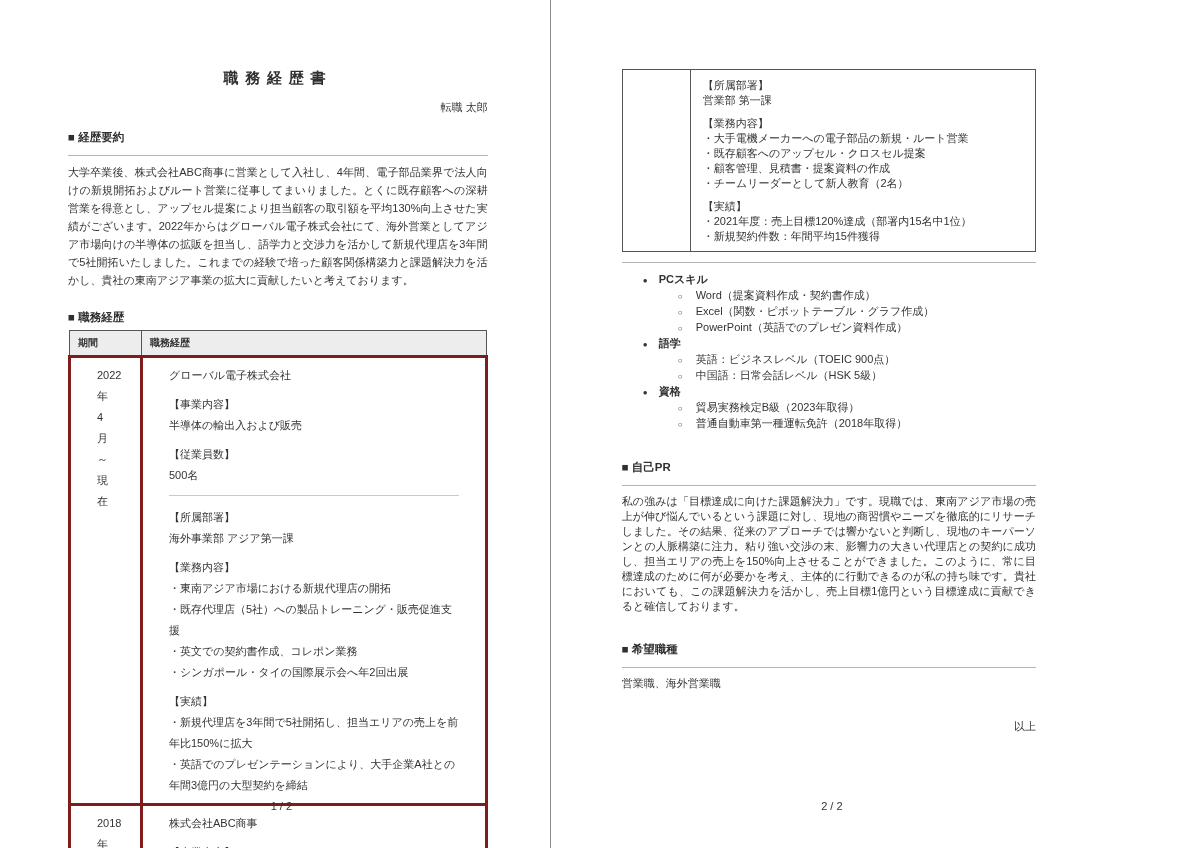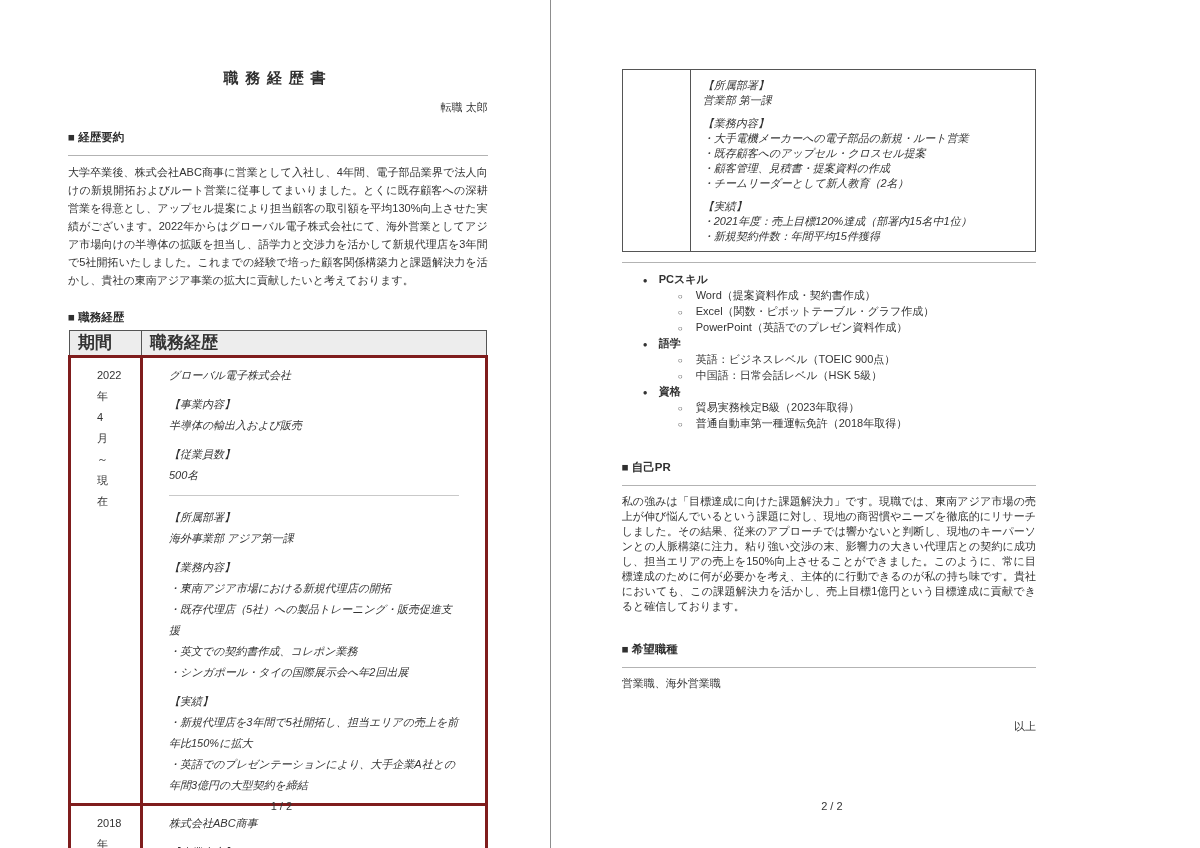--- a/index.html
+++ b/index.html
@@ -41,35 +41,35 @@
   table.history {
     width: 100%;
     border-collapse: collapse;
     margin-top: 5px;
     table-layout: fixed;
   }
   table.history col.c-period { width: 72px; }
   table.history th {
     border: 1px solid #555;
     background: #ededed;
-    font-size: 17px; font-weight: bold;
+    font-size: 10px; font-weight: bold;
     text-align: left;
     padding: 5px 8px;
     line-height: 14px;
     font-family: Liberation Serif, serif;
   }
   table.history td {
     border: 3px solid #7f1d1d;
     vertical-align: top;
     font-size: 11px;
     line-height: 21px;
     padding: 7px 26px;
   }
   td.period { white-space: pre-line; padding: 7px 5px 7px 8px; }
-  .block { white-space: pre-line; margin: 0 0 8px 0; font-style: italic; }
+  .block { white-space: pre-line; margin: 0 0 8px 0; }
   .block:last-child { margin-bottom: 0; }
   .cell-rule { border: 0; border-top: 1px solid #c9c9c9; margin: 9px 0 11px 0; }
   .cell-rule-end { border: 0; border-top: 1px solid #c9c9c9; margin: 9px 0 2px 0; }
 
   .cont-box { margin-top: 69px; display: flex; border: 1px solid #555; }
   .cont-period { width: 68px; border-right: 1px solid #555; }
   .cont-body { flex: 1; padding: 8px 12px 7px 12px; font-size: 11px; line-height: 15px; }
 
   ul.skill-list { list-style: none; margin: 9px 0 0 0; padding: 0 0 0 21px; font-size: 11px; line-height: 15px; }
   ul.skill-list > li { margin: 0; }

